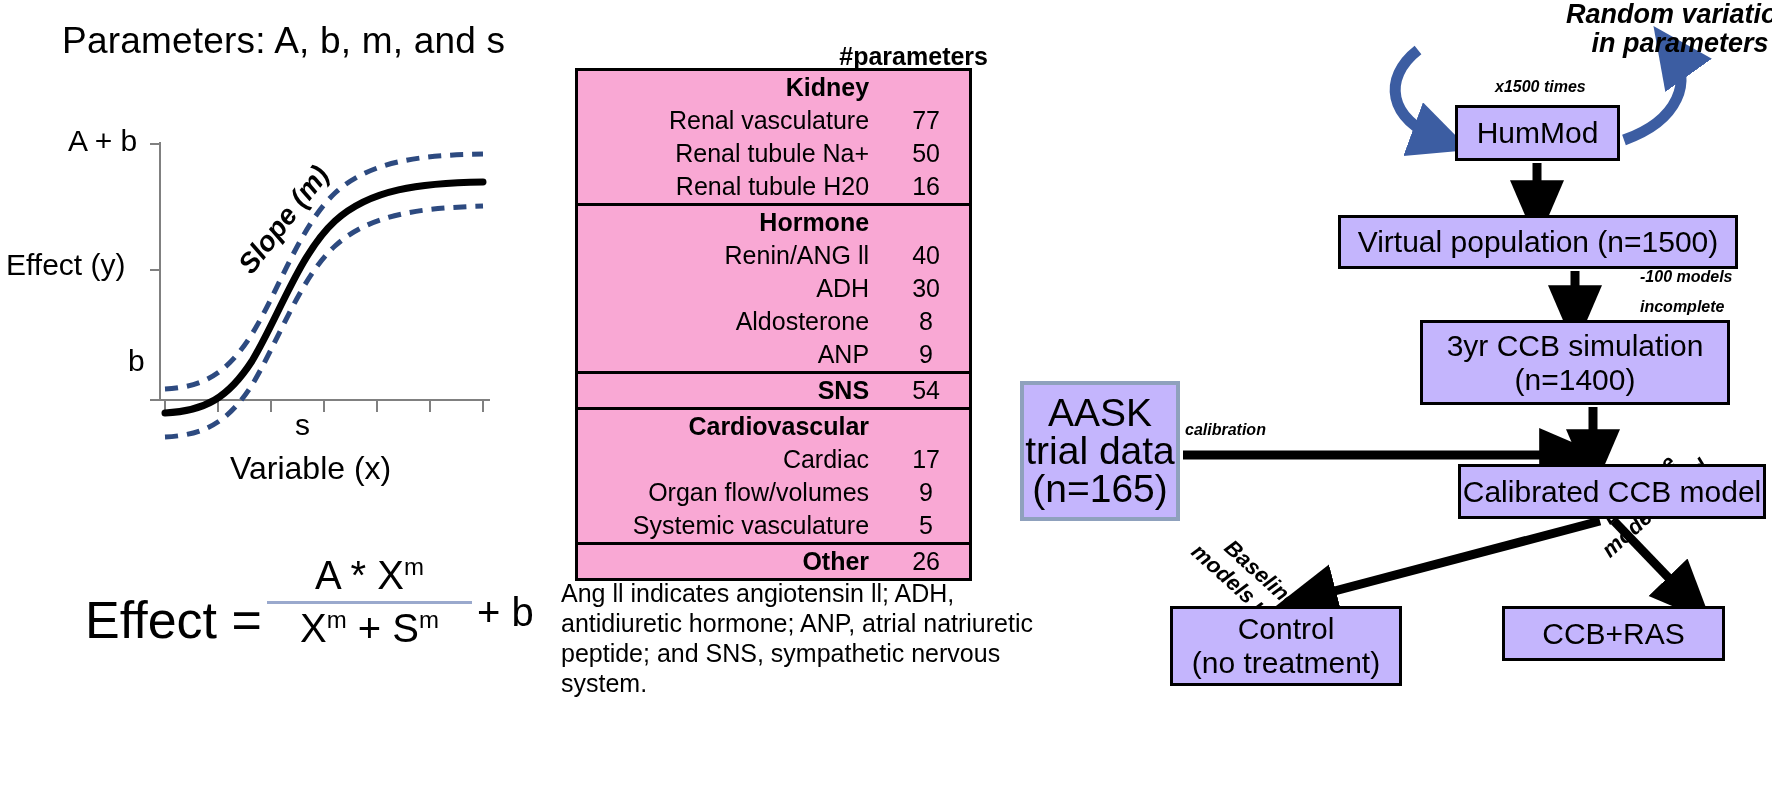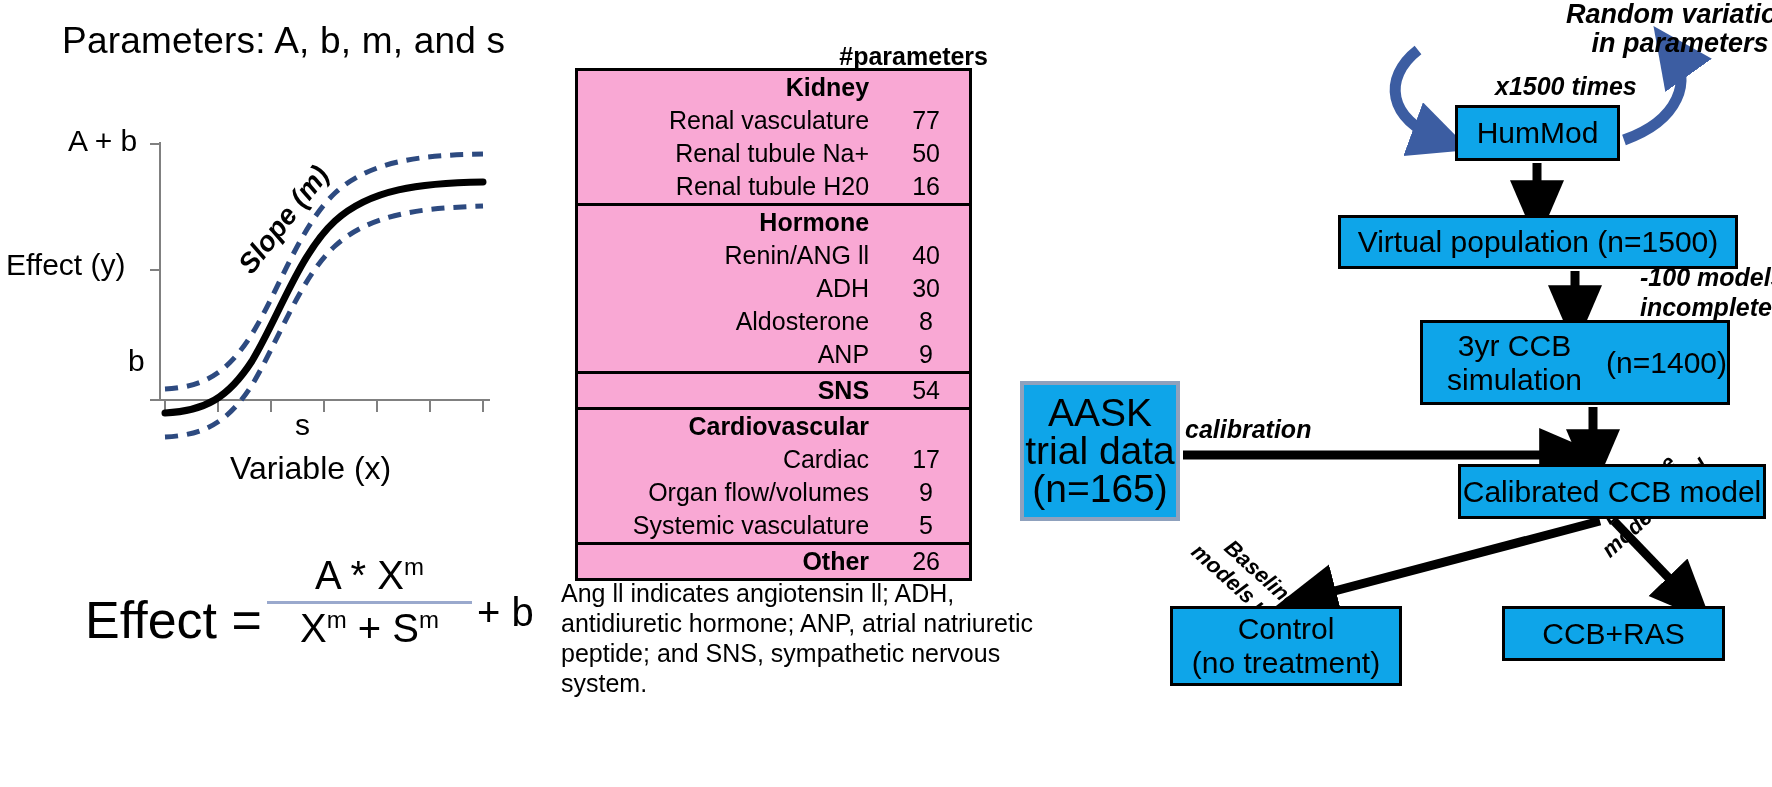--- a/index.html
+++ b/index.html
@@ -41,33 +41,33 @@
   #ptable td{font-size:25px;padding:0px 0;height:33px;line-height:33px;}
   #ptable td.name{text-align:right;padding-right:14px;width:295px;}
   #ptable td.num{text-align:center;width:88px;}
   #ptable tr.grp td.name{font-weight:bold;}
   #ptable tr.sep td{border-top:3px solid #000;}
   #caption{position:absolute;left:5px;top:578px;width:480px;font-size:25px;
            line-height:30px;}
 
   
   #panel-c{position:absolute;left:1020px;top:0;width:752px;height:787px;}
-  .fbox{position:absolute;border:3px solid #000;background:#0ea5e9;
+  .fbox{position:absolute;border:3px solid #000;background:#c4b5fd;
         display:flex;align-items:center;justify-content:center;
         text-align:center;font-size:30px;line-height:34px;box-sizing:border-box;}
   #box-hummod{left:435px;top:105px;width:165px;height:56px;}
   #box-virtualpop{left:318px;top:215px;width:400px;height:54px;}
-  #box-ccbsim{left:400px;top:320px;width:310px;height:85px;flex-direction:row;}
+  #box-ccbsim{left:400px;top:320px;width:310px;height:85px;flex-direction:column;}
   #box-aask{left:0px;top:381px;width:160px;height:140px;border:4px solid #8fa1bd;
             flex-direction:column;font-size:39px;line-height:38px;}
   #box-calibrated{left:438px;top:464px;width:308px;height:55px;}
   #box-control{left:150px;top:606px;width:232px;height:80px;flex-direction:column;}
   #box-ccbras{left:482px;top:606px;width:223px;height:55px;}
 
-  .flabel{position:absolute;font-style:italic;font-weight:bold;font-size:25px;
+  .flabel{position:absolute;font-style:italic;font-weight:bold;font-size:16px;
           line-height:29px;white-space:nowrap;}
   #lb-randvar{left:546px;top:0px;text-align:center;font-size:27px;}
   #lb-x1500{left:475px;top:72px;}
   #lb-100models{left:620px;top:262px;line-height:30px;white-space:normal;width:170px;}
   #lb-calibration{left:165px;top:415px;}
   #lb-baseline-l{left:200px;top:520px;transform:rotate(42deg);
                  transform-origin:left top;font-size:22px;line-height:25px;text-align:center;}
   #lb-baseline-r{left:560px;top:525px;transform:rotate(-42deg);
                  transform-origin:left top;font-size:22px;line-height:25px;text-align:center;}
   #flow-svg{position:absolute;left:0;top:0;}

